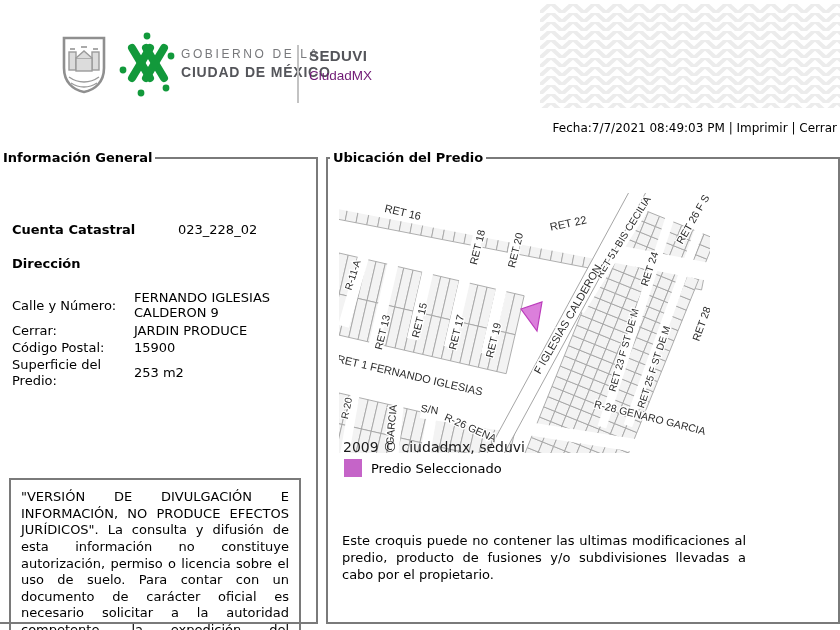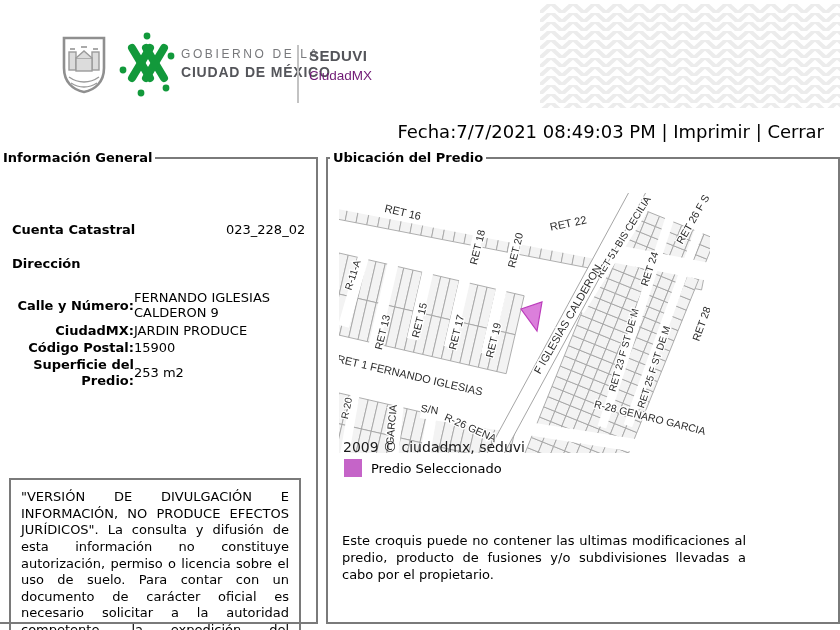--- a/index.html
+++ b/index.html
@@ -13,37 +13,37 @@
   #gob-text{position:absolute;left:146px;top:47px;font-family:"Liberation Sans",sans-serif;}
   #gob-line1{font-size:12px;letter-spacing:2.6px;color:#77787b;font-weight:500;}
   #gob-line2{font-size:14px;letter-spacing:.8px;color:#54555a;font-weight:bold;margin-top:3px;}
   #brand-divider{position:absolute;left:262px;top:45px;width:2px;height:58px;background:#c3c3c3;}
   #agency-text{position:absolute;left:274px;top:47px;font-family:"Liberation Sans",sans-serif;}
   #agency-name{font-size:15px;font-weight:bold;color:#54555a;letter-spacing:.4px;}
   #agency-sub{font-size:13.5px;color:#701a75;margin-top:4px;}
   #herringbone{position:absolute;left:505px;top:4px;width:333px;height:104px;}
 
   
-  #dateline{position:absolute;top:121px;right:16px;font-size:18px;white-space:nowrap;}
+  #dateline{position:absolute;top:121px;right:3px;font-size:12px;white-space:nowrap;}
   #dateline .lnk{cursor:pointer;}
 
   
   fieldset{position:absolute;top:150px;height:470px;border:2px solid #7a7a7a;margin:0;padding:0;background:#fff;}
   legend{font-size:13px;font-weight:bold;padding:0 3px;margin-left:2px;white-space:nowrap;}
   #panel-general{left:-4px;width:318px;}
   #panel-ubicacion{left:326px;width:510px;}
 
   
   .abs{position:absolute;}
-  #row-cuenta{left:14px;top:57px;right:13px;display:flex;gap:48px;}
+  #row-cuenta{left:14px;top:57px;right:13px;display:flex;}
   #row-cuenta .lbl{font-weight:bold;flex:0 0 166px;}
   #lbl-direccion{left:14px;top:91px;font-weight:bold;}
   #addr-rows{left:14px;top:125px;right:8px;}
   .arow{display:flex;align-items:center;margin-bottom:2px;line-height:1.18;}
-  .arow .lbl{font-weight:bold;flex:0 0 122px;text-align:right;}
+  .arow .lbl{font-weight:normal;flex:0 0 122px;}
   .arow .val{flex:1;}
   #disclaimer-box{left:11px;top:313px;width:268px;border:2px solid #7a7a7a;padding:9px 10px;
                   text-align:justify;line-height:1.28;font-size:13px;}
 
   
   #map-wrap{left:11px;top:28px;width:371px;height:260px;}
   #map-attribution{left:15px;top:274px;font-size:14px;color:#1a1a1a;}
   #map-legend-row{left:16px;top:294px;display:flex;align-items:center;}
   #legend-swatch{width:18px;height:18px;margin-right:9px;}
   #map-note{left:14px;top:368px;width:404px;text-align:justify;line-height:1.3;font-size:13px;}
@@ -122,21 +122,21 @@
     </div>
 
     <div id="lbl-direccion" class="abs">Dirección</div>
 
     <div id="addr-rows" class="abs">
       <div class="arow">
         <span class="lbl">Calle y Número:</span>
         <span class="val">FERNANDO IGLESIAS CALDERON 9</span>
       </div>
       <div class="arow">
-        <span class="lbl">CiudadMX:</span>
+        <span class="lbl">Cerrar:</span>
         <span class="val">JARDIN PRODUCE</span>
       </div>
       <div class="arow">
         <span class="lbl">Código Postal:</span>
         <span class="val">15900</span>
       </div>
       <div class="arow">
         <span class="lbl">Superficie del Predio:</span>
         <span class="val">253 m2</span>
       </div>

